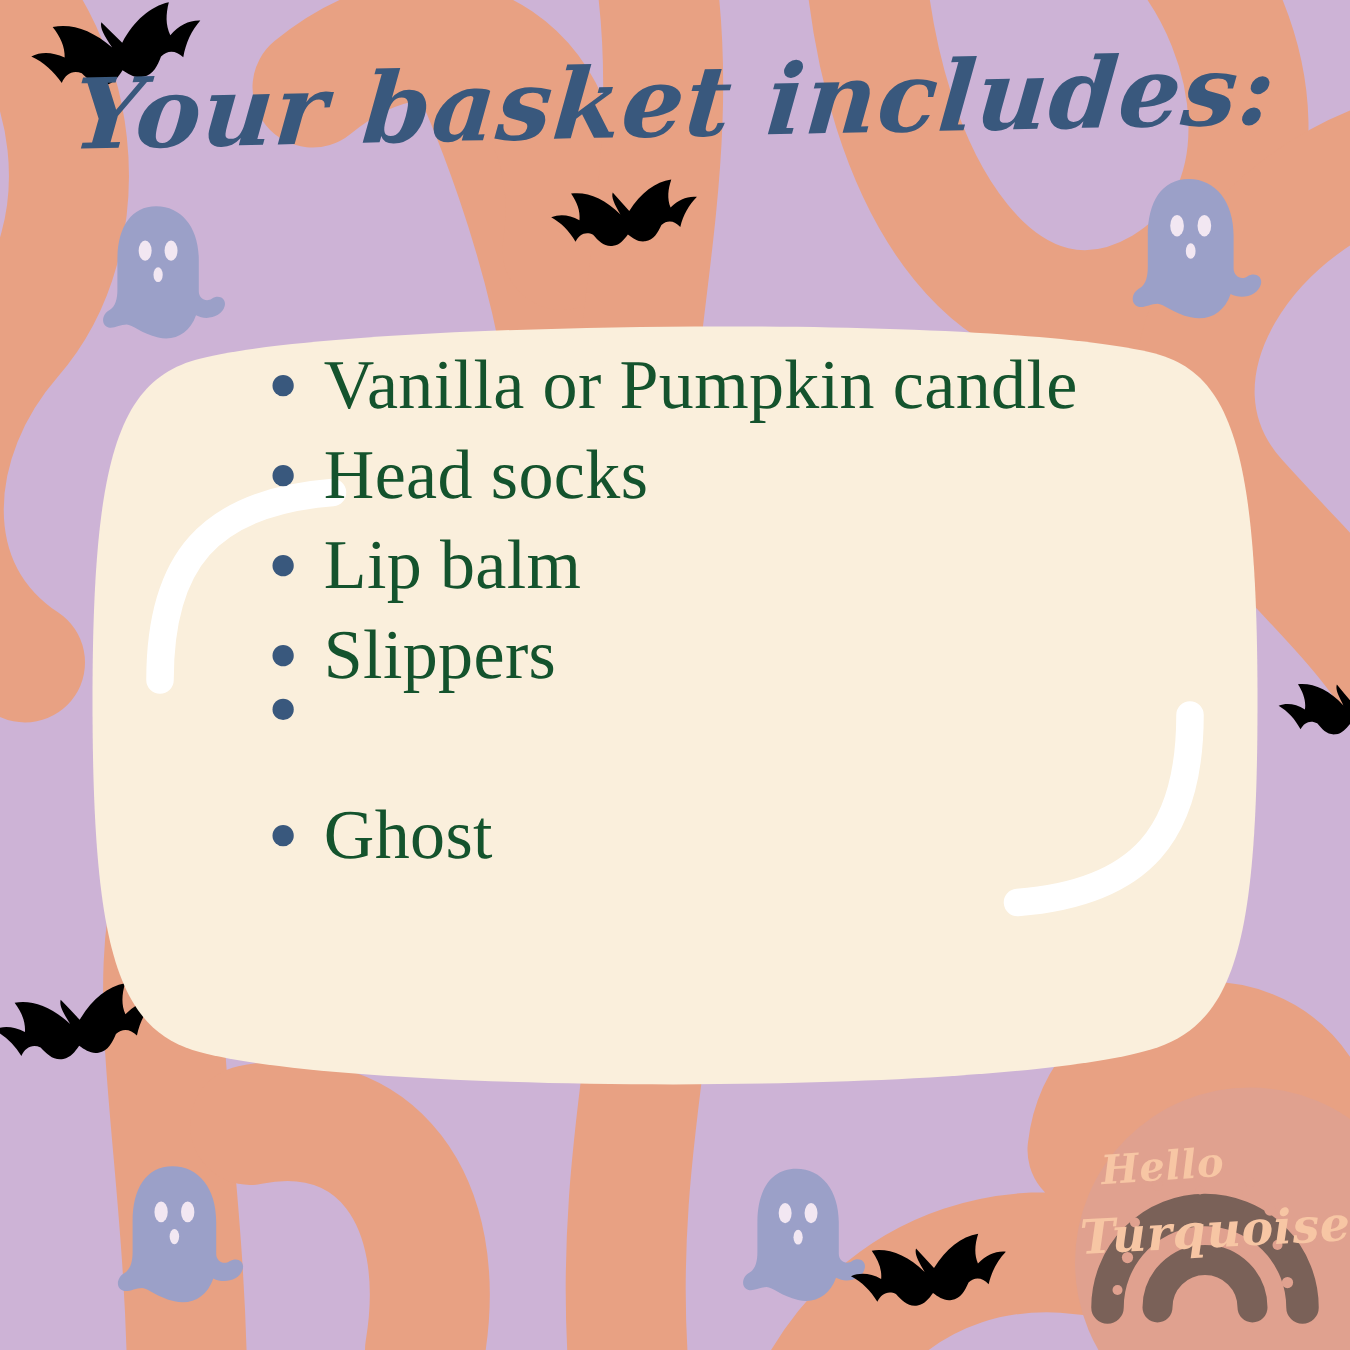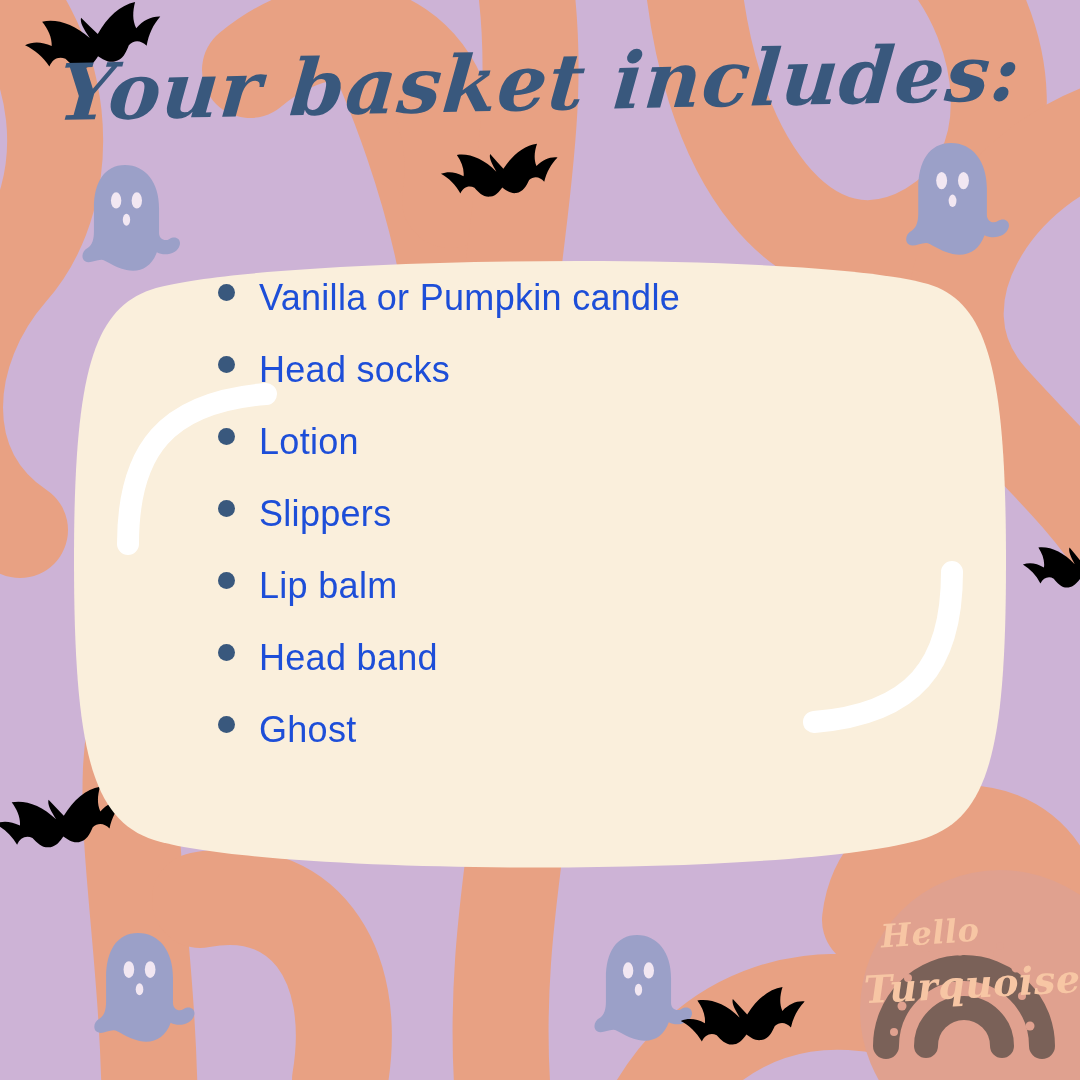--- a/index.html
+++ b/index.html
@@ -86,26 +86,26 @@
     width: 17px;
     height: 17px;
     border-radius: 50%;
     background: #39587D;
     flex: 0 0 auto;
     position: relative;
     top: -9px;
     margin-right: 24px;
   }
   .item-label {
-    font-family: Liberation Sans, sans-serif;
+    font-family: Liberation Serif, serif;
     font-weight: 300;
-    font-size: 36px;
+    font-size: 56px;
     line-height: 1;
     letter-spacing: 0.3px;
-    color: #1d4ed8;
+    color: #14532d;
     white-space: nowrap;
   }
 
   
   .logo {
     position: absolute;
     right: 16px;
     bottom: 16px;
     width: 200px;
     height: 178px;
@@ -229,33 +229,28 @@
       <div class="list-item">
         <span class="bullet"></span>
         <span class="item-label">Vanilla or Pumpkin candle</span>
       </div>
       <div class="list-item">
         <span class="bullet"></span>
         <span class="item-label">Head socks</span>
       </div>
       <div class="list-item">
         <span class="bullet"></span>
-        <span class="item-label">Lotion</span>
+        <span class="item-label">Lip balm</span>
       </div>
       <div class="list-item">
         <span class="bullet"></span>
         <span class="item-label">Slippers</span>
       </div>
       <div class="list-item">
         <span class="bullet"></span>
-        <span class="item-label">Lip balm</span>
-      </div>
-      <div class="list-item">
-        <span class="bullet"></span>
-        <span class="item-label">Head band</span>
       </div>
       <div class="list-item">
         <span class="bullet"></span>
         <span class="item-label">Ghost</span>
       </div>
     </div>
   </div>
 
   <div class="logo">
     <svg class="logo-svg" viewBox="0 0 200 178" aria-hidden="true">

